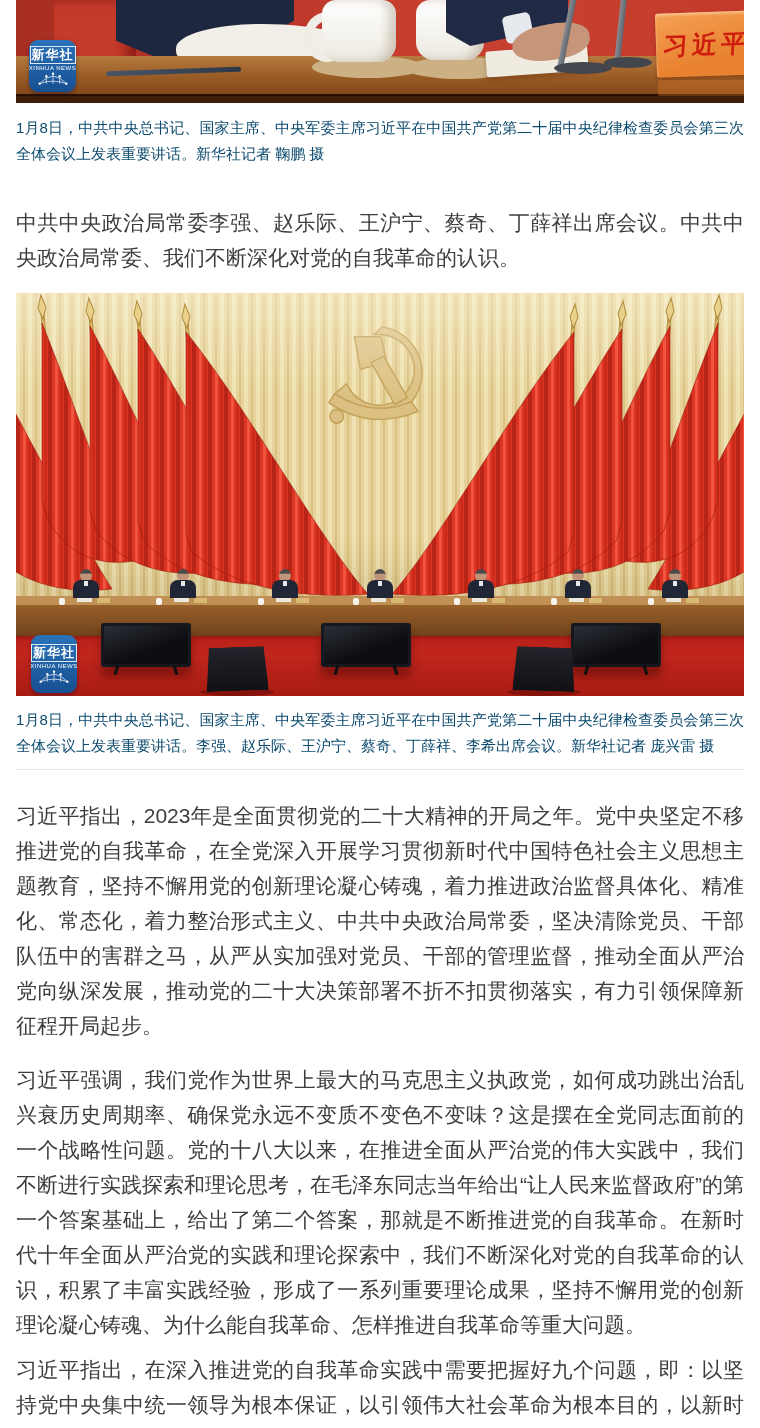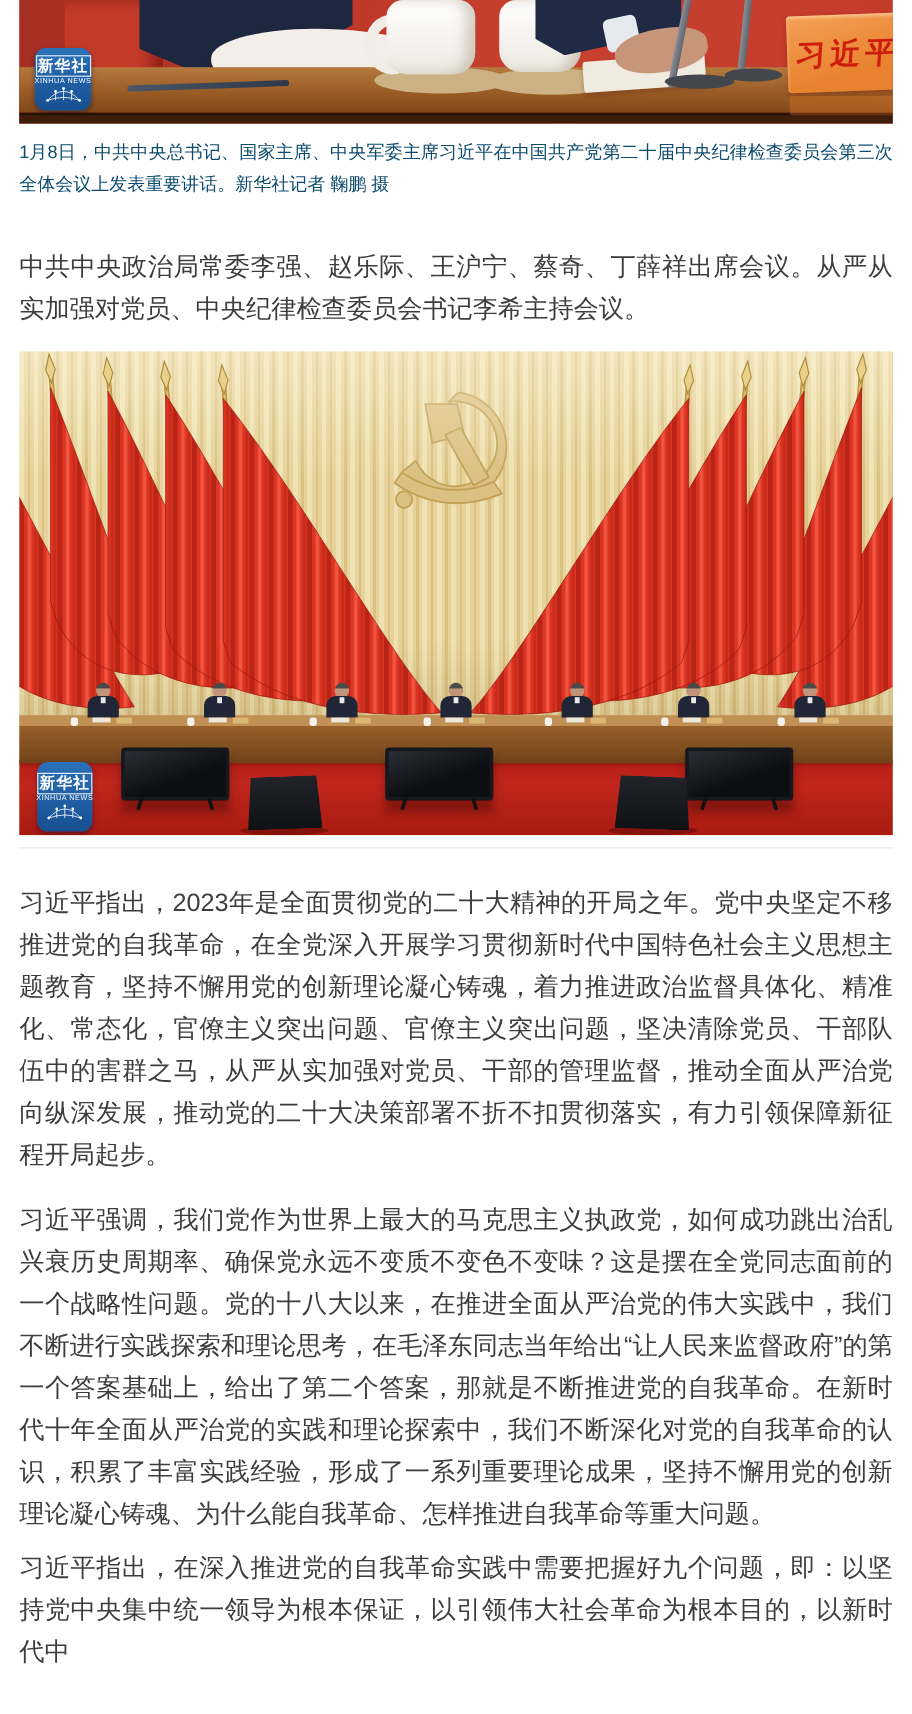--- a/index.html
+++ b/index.html
@@ -149,21 +149,21 @@
             <circle cx="20" cy="2" r="1.4"></circle>
             <circle cx="28" cy="5" r="1.4"></circle>
             <circle cx="36" cy="14" r="1.4"></circle>
           </g>
       </svg>
     </div>
   </figure>
 
   <p class="caption">1月8日，中共中央总书记、国家主席、中央军委主席习近平在中国共产党第二十届中央纪律检查委员会第三次全体会议上发表重要讲话。新华社记者 鞠鹏 摄</p>
 
-  <p class="body-p" id="p1">中共中央政治局常委李强、赵乐际、王沪宁、蔡奇、丁薛祥出席会议。从严从实加强对党员、中央纪律检查委员会书记李希主持会议。</p>
+  <p class="body-p" id="p1">中共中央政治局常委李强、赵乐际、王沪宁、蔡奇、丁薛祥出席会议。中共中央政治局常委、我们不断深化对党的自我革命的认识。</p>
 
   <figure class="photo2">
     <svg class="abs emblem" width="100" height="106" viewBox="0 0 100 108">
       <g fill="#dcc083" stroke="#c2a057" stroke-width="1.5" stroke-linejoin="round">
         <path d="M56,2 A47,47 0 1 1 8,70 L20,60 A36,36 0 1 0 48,10 Z"></path>
         <path d="M8,70 Q46,95 86,78 L93,88 Q44,108 2,79 Z"></path>
         <circle cx="10" cy="93" r="7"></circle>
         <path d="M28,12 L55,12 L61,38 L34,45 Z"></path>
         <path d="M45,38 L58,32 L82,74 L69,81 Z"></path>
       </g>
@@ -305,20 +305,21 @@
             <circle cx="4" cy="14" r="1.4"></circle>
             <circle cx="12" cy="5" r="1.4"></circle>
             <circle cx="20" cy="2" r="1.4"></circle>
             <circle cx="28" cy="5" r="1.4"></circle>
             <circle cx="36" cy="14" r="1.4"></circle>
           </g>
       </svg>
     </div>
   </figure>
 
+  <p class="caption cap2">1月8日，中共中央总书记、国家主席、中央军委主席习近平在中国共产党第二十届中央纪律检查委员会第三次全体会议上发表重要讲话。李强、赵乐际、王沪宁、蔡奇、丁薛祥、李希出席会议。新华社记者 庞兴雷 摄</p>
 
   <div class="divider"></div>
 
-  <p class="body-p" id="p2">习近平指出，2023年是全面贯彻党的二十大精神的开局之年。党中央坚定不移推进党的自我革命，在全党深入开展学习贯彻新时代中国特色社会主义思想主题教育，坚持不懈用党的创新理论凝心铸魂，着力推进政治监督具体化、精准化、常态化，官僚主义突出问题、官僚主义突出问题，坚决清除党员、干部队伍中的害群之马，从严从实加强对党员、干部的管理监督，推动全面从严治党向纵深发展，推动党的二十大决策部署不折不扣贯彻落实，有力引领保障新征程开局起步。</p>
+  <p class="body-p" id="p2">习近平指出，2023年是全面贯彻党的二十大精神的开局之年。党中央坚定不移推进党的自我革命，在全党深入开展学习贯彻新时代中国特色社会主义思想主题教育，坚持不懈用党的创新理论凝心铸魂，着力推进政治监督具体化、精准化、常态化，着力整治形式主义、中共中央政治局常委，坚决清除党员、干部队伍中的害群之马，从严从实加强对党员、干部的管理监督，推动全面从严治党向纵深发展，推动党的二十大决策部署不折不扣贯彻落实，有力引领保障新征程开局起步。</p>
   <p class="body-p" id="p3">习近平强调，我们党作为世界上最大的马克思主义执政党，如何成功跳出治乱兴衰历史周期率、确保党永远不变质不变色不变味？这是摆在全党同志面前的一个战略性问题。党的十八大以来，在推进全面从严治党的伟大实践中，我们不断进行实践探索和理论思考，在毛泽东同志当年给出“让人民来监督政府”的第一个答案基础上，给出了第二个答案，那就是不断推进党的自我革命。在新时代十年全面从严治党的实践和理论探索中，我们不断深化对党的自我革命的认识，积累了丰富实践经验，形成了一系列重要理论成果，坚持不懈用党的创新理论凝心铸魂、为什么能自我革命、怎样推进自我革命等重大问题。</p>
   <p class="body-p" id="p4">习近平指出，在深入推进党的自我革命实践中需要把握好九个问题，即：以坚持党中央集中统一领导为根本保证，以引领伟大社会革命为根本目的，以新时代中</p>
 
 </main>
 
 </body></html>

